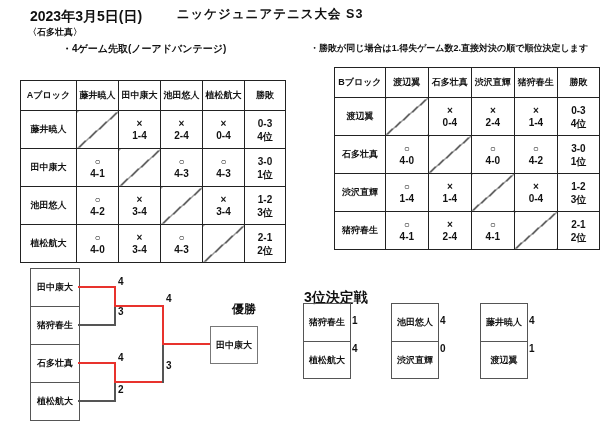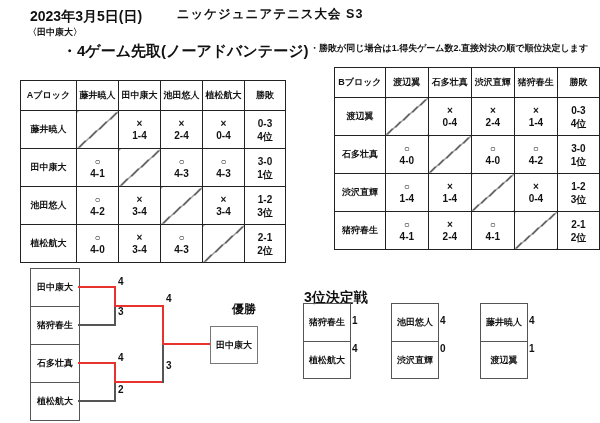--- a/index.html
+++ b/index.html
@@ -3,21 +3,21 @@
 <meta charset="utf-8">
 <style>
   html,body{margin:0;padding:0;background:#fff;}
   #page{position:relative;width:600px;height:423px;background:#fff;overflow:hidden;
         font-family:"Liberation Sans","DejaVu Sans",sans-serif;color:#111;font-weight:bold;}
   .abs{position:absolute;}
   
   .date{left:30px;top:8px;font-size:14px;}
   .title{left:130px;top:6px;width:280px;text-align:center;font-size:12.5px;letter-spacing:1px;}
   .method{left:28px;top:26px;font-size:9px;}
-  .rule-l{left:62px;top:42px;font-size:15px;}
+  .rule-l{left:62px;top:42px;font-size:10px;}
   .rule-r{left:310px;top:42px;font-size:9px;}
   
   table.blk{border-collapse:collapse;table-layout:fixed;}
   table.blk td{border:1px solid #222;text-align:center;vertical-align:middle;padding:0;overflow:hidden;}
   tr.hd{height:30px;}
   tr.dr{height:38px;}
   .nm{font-size:9px;}
   .mk{font-size:10px;line-height:12px;}
   .sc{font-size:10px;line-height:12px;}
   .rec,.rank{font-size:10px;line-height:13px;}
@@ -40,21 +40,21 @@
   .tp-cell{height:37px;border-bottom:1px solid #555;display:flex;align-items:center;justify-content:center;font-size:9px;}
   .tp-cell:last-child{border-bottom:none;}
 </style>
 </head>
 <body>
 
 <div id="page">
 
   <div class="abs date">2023年3月5日(日)</div>
   <div class="abs title">ニッケジュニアテニス大会 S3</div>
-  <div class="abs method">〈田中康大〉</div>
+  <div class="abs method">〈石多壮真〉</div>
   <div class="abs rule-l">・4ゲーム先取(ノーアドバンテージ)</div>
   <div class="abs rule-r">・勝敗が同じ場合は1.得失ゲーム数2.直接対決の順で順位決定します</div>
 
   <table class="blk abs" style="left:20px;top:80px;">
     <colgroup>
         <col style="width:56px">
         <col style="width:42px">
         <col style="width:42px">
         <col style="width:42px">
         <col style="width:42px">

